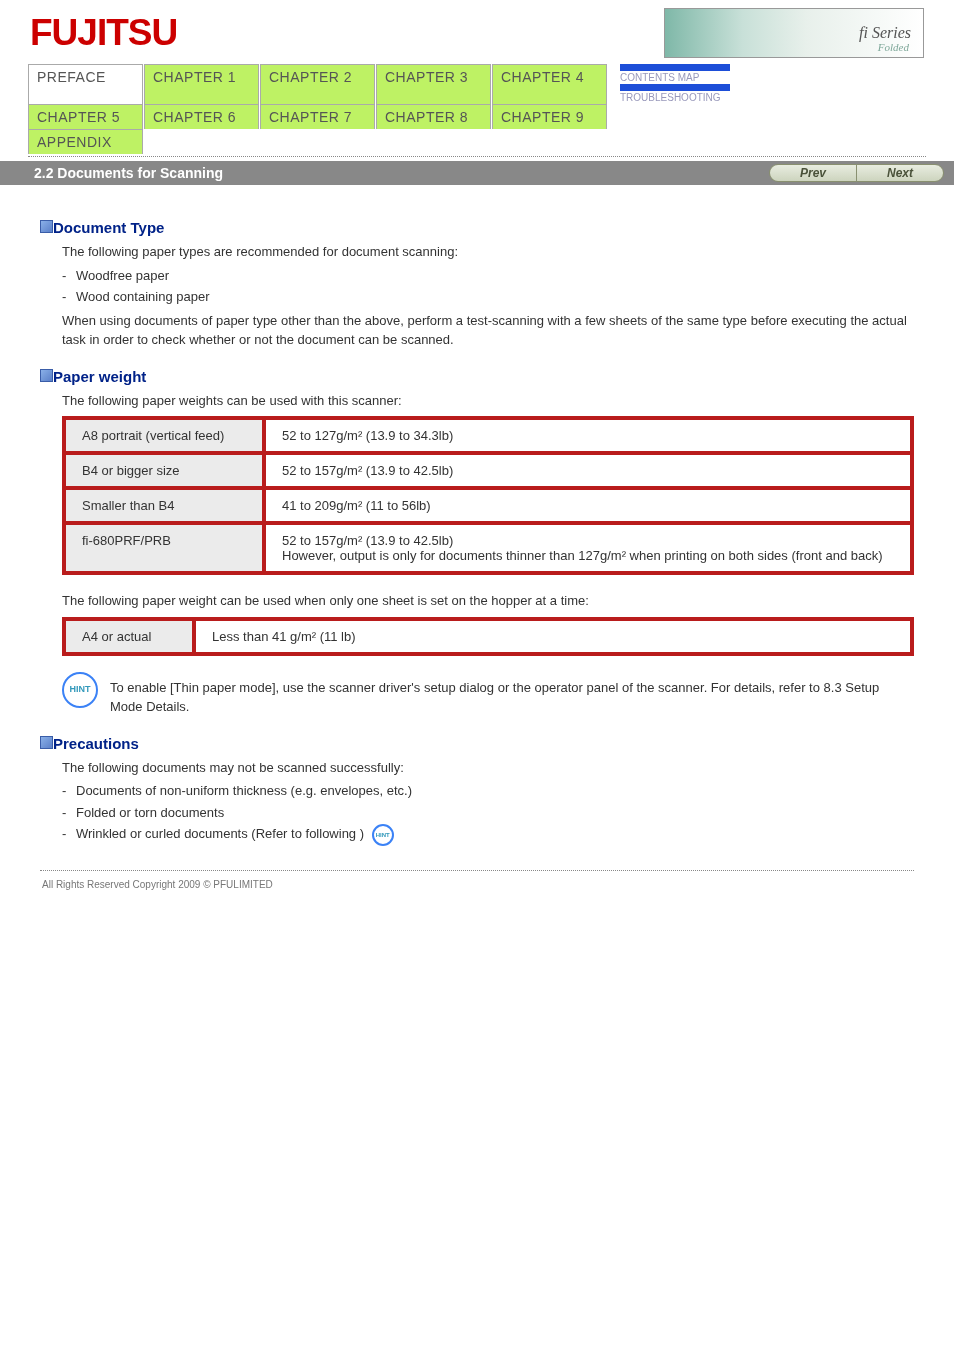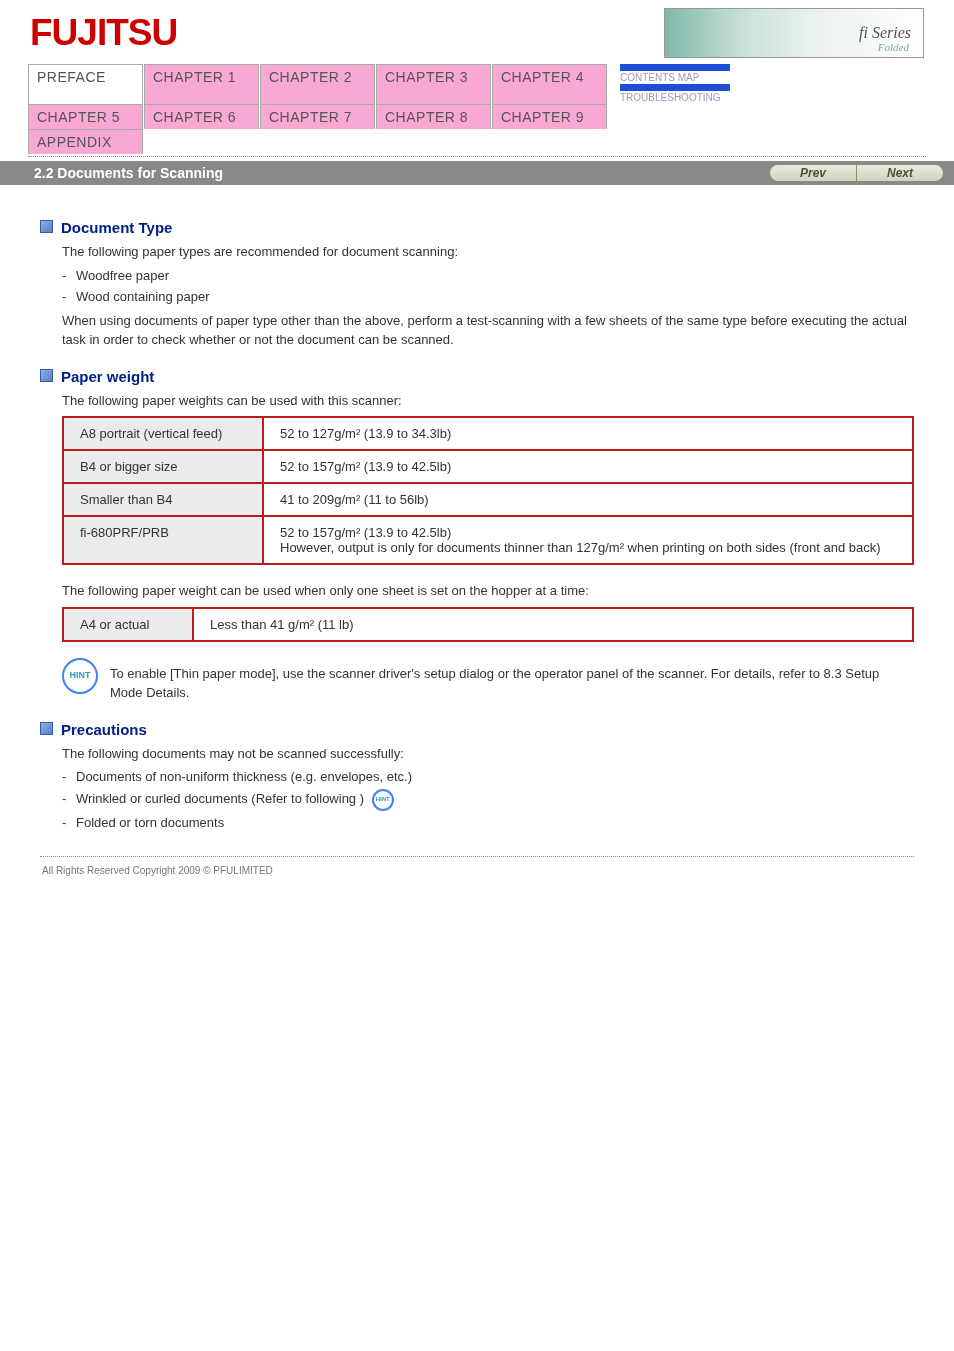--- a/index.html
+++ b/index.html
@@ -23,21 +23,21 @@
     .series-sub { position: absolute; right: 14px; bottom: 4px; font-style: italic; font-size: 11px; color: #7fa89a; font-family: Georgia, serif; }
 
     .nav-wrap { margin: 6px 28px 0; position: relative; }
     .nav-row { display: flex; }
     .nav-item {
       border: 1px solid #aaa;
       border-bottom: none;
       padding: 4px 8px;
       font-size: 14px;
       color: #555;
-      background: #f9a8d4;
+      background: #bef264;
       width: 115px;
       margin-right: 1px;
       text-align: left;
       font-family: "Arial Narrow", Arial, sans-serif;
       letter-spacing: 0.5px;
     }
     .nav-item.active { background: #fff; font-weight: normal; }
     .nav-extra { 
       display: flex; flex-direction: column; justify-content: space-around; 
       padding-left: 12px; 
@@ -66,37 +66,37 @@
       font-size: 12px; 
       font-style: italic; 
       color: #4a523a; 
       font-weight: bold;
     }
     .pn-btn:first-child { border-top-right-radius: 0; border-bottom-right-radius: 0; border-right: none; }
     .pn-btn:last-child { border-top-left-radius: 0; border-bottom-left-radius: 0; }
 
     .content { padding: 16px 40px 30px; }
 
-    .sec-head { display: flex; align-items: baseline; gap: 8px; margin-top: 18px; margin-bottom: 6px; }
+    .sec-head { display: flex; align-items: baseline; margin-top: 18px; margin-bottom: 6px; }
     .sq-bullet { 
       width: 13px; height: 13px; 
       background: linear-gradient(135deg, #8ab0e8, #5a7fc8); 
       border: 1px solid #3a5da8; 
       display: inline-block;
     }
     .sec-title { font-size: 15px; font-weight: bold; color: #028; }
 
     p { margin: 4px 0; line-height: 1.5; }
     .indent { margin-left: 22px; }
     ul.nb { list-style: none; margin-left: 22px; }
     ul.nb li { position: relative; padding-left: 14px; margin: 2px 0; line-height: 1.5; }
     ul.nb li::before { content: "-"; position: absolute; left: 0; }
 
     table.spec { border-collapse: collapse; width: 100%; margin: 6px 0 16px; }
-    table.spec th, table.spec td { border: 2px solid #b91c1c; padding: 8px 16px; font-size: 13px; text-align: left; vertical-align: top; }
+    table.spec th, table.spec td { border: 4px solid #b91c1c; padding: 8px 16px; font-size: 13px; text-align: left; vertical-align: top; }
     table.spec th { background: #ebebeb; font-weight: normal; width: 200px; }
     table.spec.narrow th { width: 130px; }
 
     .hint-row { display: flex; align-items: flex-start; gap: 12px; margin-top: 10px; }
     .hint-icon { 
       width: 36px; height: 36px; border: 2px solid #3b82f6; border-radius: 50%;
       display:flex; align-items:center; justify-content:center;
       color:#39b; font-size: 9px; font-weight:bold; flex-shrink:0;
       text-align:center; line-height:1.1;
     }
@@ -214,25 +214,25 @@
     <div class="hint-text">To enable [Thin paper mode], use the scanner driver's setup dialog or the operator panel of the scanner. For details, refer to 8.3 Setup Mode Details.</div>
   </div>
 
   <div class="sec-head">
     <span class="sq-bullet"></span>
     <span class="sec-title">Precautions</span>
   </div>
   <p class="indent">The following documents may not be scanned successfully:</p>
   <ul class="nb">
     <li>Documents of non-uniform thickness (e.g. envelopes, etc.)</li>
+    <li>Folded or torn documents</li>
     <li>
       <span>Wrinkled or curled documents (Refer to following )</span>
       <span class="hint-icon" style="width:22px;height:22px;font-size:6px;display:inline-flex;margin-left:4px;vertical-align:middle;">
           <span>HINT</span>
         </span>
     </li>
-    <li>Folded or torn documents</li>
   </ul>
 
   <hr class="dotted-end">
   <div class="copyright">All Rights Reserved Copyright 2009 © PFULIMITED</div>
 
 </div>
 
 </body></html>

